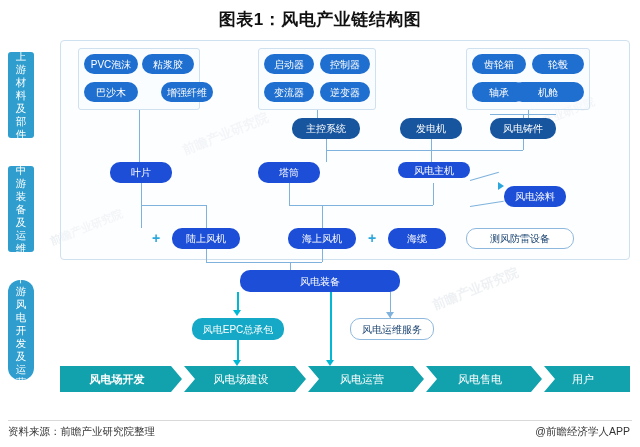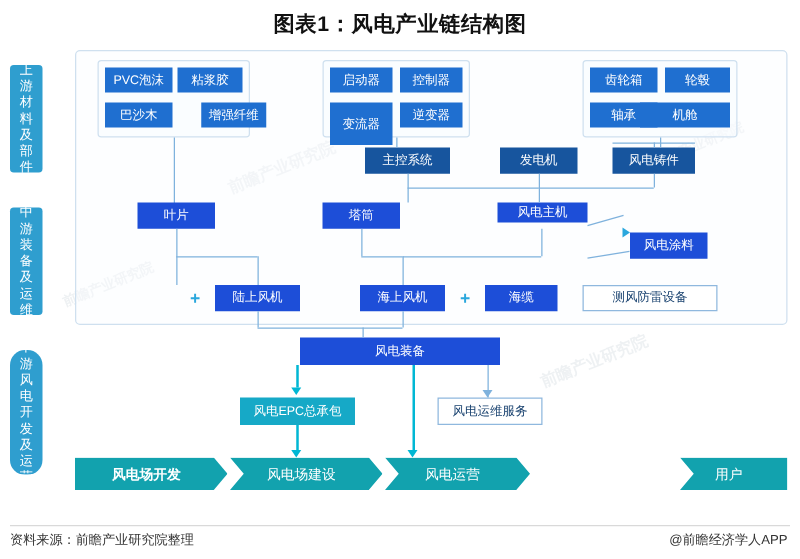--- a/index.html
+++ b/index.html
@@ -32,21 +32,21 @@
     font-size:10.5px;line-height:13px;text-align:center;
     display:flex;align-items:center;justify-content:center;
     padding:2px 0;box-sizing:border-box;
   }
   .stage span{display:block;width:14px;}
 
   
   .box{
     position:absolute;box-sizing:border-box;
     display:flex;align-items:center;justify-content:center;
-    font-size:10px;border-radius:0;text-align:center;
+    font-size:10px;border-radius:10px;text-align:center;
     line-height:11px;
   }
   .b-blue{background:#1f6fd0;color:#fff;}
   .b-darkblue{background:#17559e;color:#fff;}
   .b-navy{background:#1d4ed8;color:#fff;}
   .b-teal{background:#16a9c7;color:#fff;}
   .b-white{background:#ffffff;color:#17406e;border:1px solid #8fb8de;}
 
   
   .frame{
@@ -126,21 +126,21 @@
   <div class="frame" style="left:258px;top:18px;width:118px;height:62px;"></div>
   <div class="frame" style="left:466px;top:18px;width:124px;height:62px;"></div>
 
   <div class="box b-blue" style="left:84px;top:24px;width:54px;height:20px;">PVC泡沫</div>
   <div class="box b-blue" style="left:142px;top:24px;width:52px;height:20px;">粘浆胶</div>
   <div class="box b-blue" style="left:84px;top:52px;width:54px;height:20px;">巴沙木</div>
   <div class="box b-blue" style="left:142px;top:52px;width:52px;height:20px;margin-left:19px;">增强纤维</div>
 
   <div class="box b-blue" style="left:264px;top:24px;width:50px;height:20px;">启动器</div>
   <div class="box b-blue" style="left:320px;top:24px;width:50px;height:20px;">控制器</div>
-  <div class="box b-blue" style="left:264px;top:52px;width:50px;height:34px;">变流器</div>
+  <div class="box b-blue" style="left:264px;top:52px;width:50px;height:20px;">变流器</div>
   <div class="box b-blue" style="left:320px;top:52px;width:50px;height:20px;">逆变器</div>
 
   <div class="box b-blue" style="left:472px;top:24px;width:54px;height:20px;">齿轮箱</div>
   <div class="box b-blue" style="left:532px;top:24px;width:52px;height:20px;">轮毂</div>
   <div class="box b-blue" style="left:472px;top:52px;width:54px;height:20px;">轴承</div>
   <div class="box b-blue" style="left:512px;top:52px;width:72px;height:20px;">机舱</div>
 
   <div class="box b-darkblue" style="left:292px;top:88px;width:68px;height:21px;">主控系统</div>
   <div class="box b-darkblue" style="left:400px;top:88px;width:62px;height:21px;">发电机</div>
   <div class="box b-darkblue" style="left:490px;top:88px;width:66px;height:21px;">风电铸件</div>
@@ -198,20 +198,21 @@
   <div class="arrow-dn" style="left:326px;top:330px;"></div>
   <div class="ln cy v" style="left:237px;top:310px;height:20px;"></div>
   <div class="arrow-dn" style="left:233px;top:330px;"></div>
   <div class="ln v" style="left:390px;top:262px;height:26px;"></div>
   <div class="arrow-dn blue" style="left:386px;top:282px;"></div>
 
   <div class="flowrow">
     <div class="chev first" style="left:0px;width:122px;">风电场开发</div>
     <div class="chev" style="left:124px;width:122px;">风电场建设</div>
     <div class="chev" style="left:248px;width:116px;">风电运营</div>
+    <div class="chev" style="left:366px;width:116px;">风电售电</div>
     <div class="chev last" style="left:484px;width:86px;">用户</div>
   </div>
 
 </div>
 
 <div class="rule"></div>
 <div class="src">资料来源：前瞻产业研究院整理</div>
 <div class="credit">@前瞻经济学人APP</div>
 
 </body></html>

